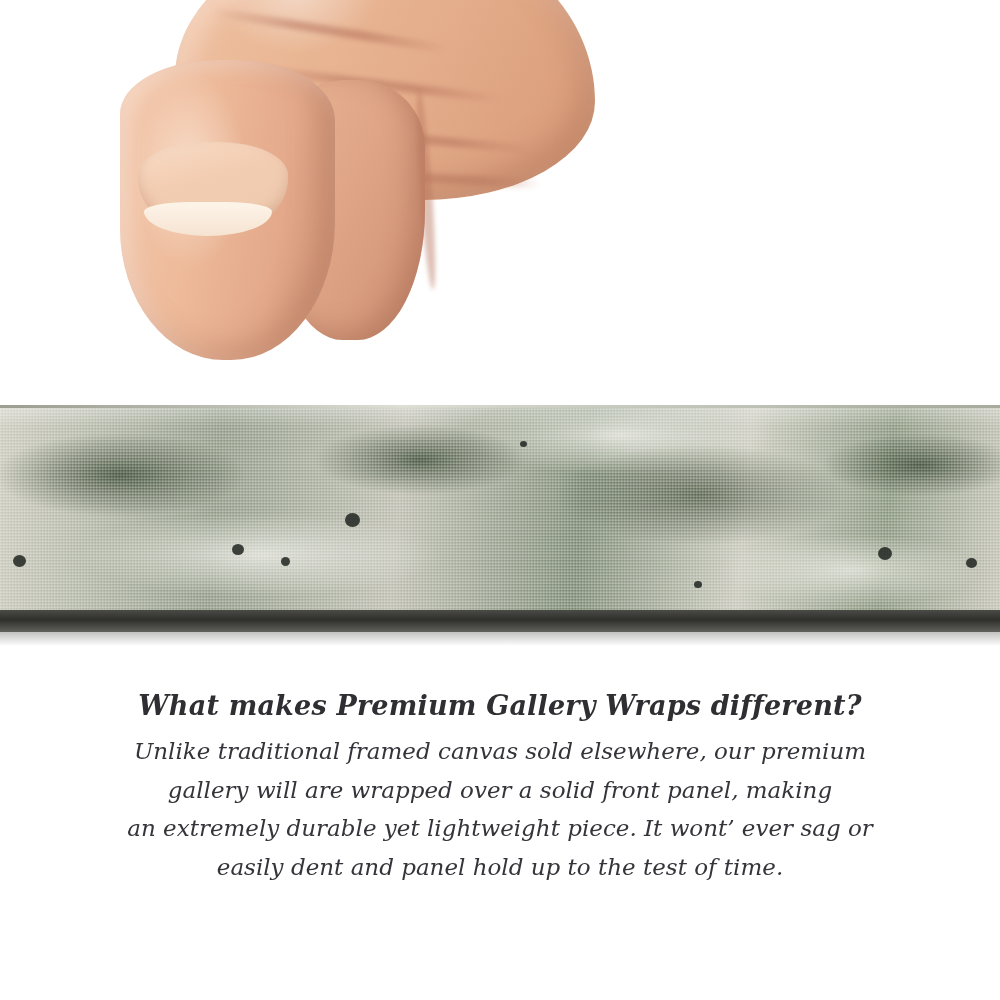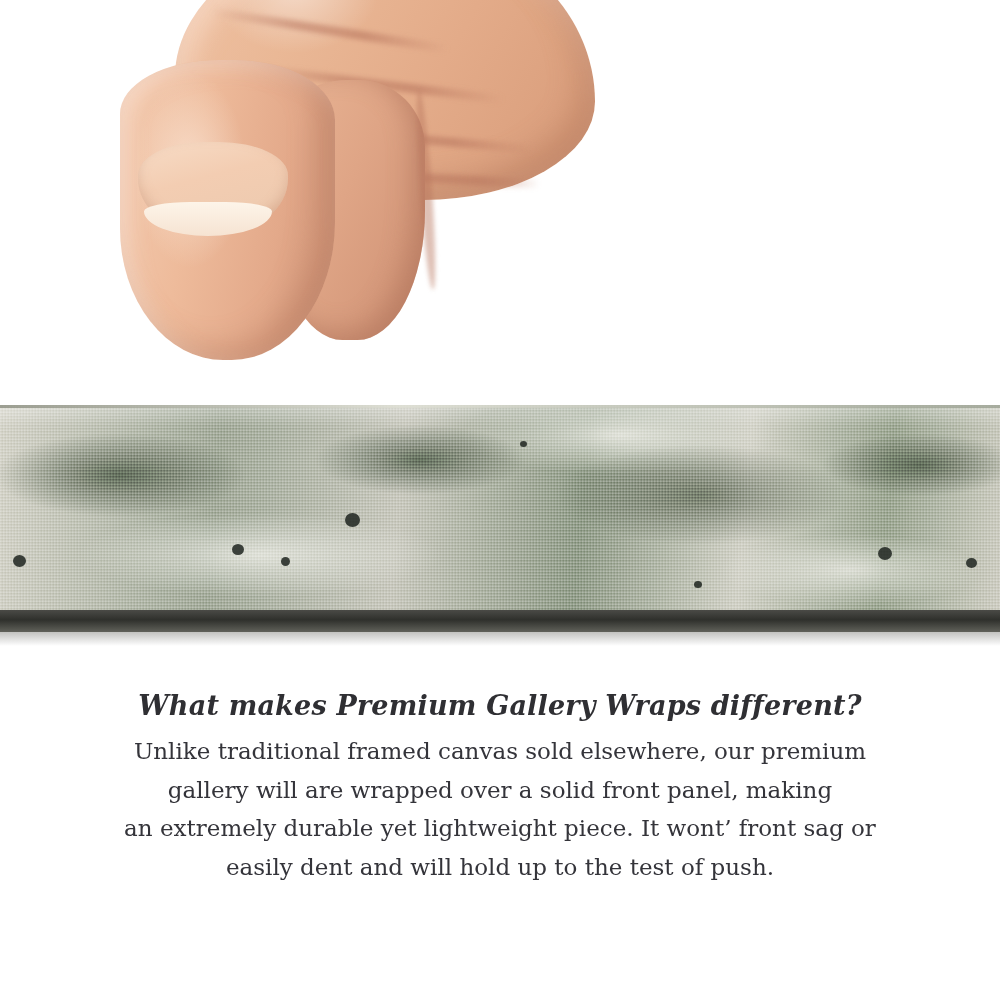--- a/index.html
+++ b/index.html
@@ -197,20 +197,21 @@
   .caption-heading {
     font-size: 27px;
     font-style: italic;
     font-weight: 700;
     letter-spacing: .2px;
     margin-bottom: 14px;
   }
   .caption-body p {
     margin: 0 0 6px 0;
     font-size: 23px;
+    font-style: italic;
     line-height: 1.42;
     color: #34343a;
   }
 </style>
 </head>
 <body>
 
 <div class="page">
 
   <div class="photo">
@@ -246,18 +247,18 @@
 
     <div class="strip-bevel"></div>
     <div class="strip-shadow"></div>
   </div>
 
   <div class="caption">
     <div class="caption-heading">What makes Premium Gallery Wraps different?</div>
     <div class="caption-body">
       <p>Unlike traditional framed canvas sold elsewhere, our premium</p>
       <p>gallery will are wrapped over a solid front panel, making</p>
-      <p>an extremely durable yet lightweight piece. It wont’ front sag or</p>
-      <p>easily dent and will hold up to the test of push.</p>
+      <p>an extremely durable yet lightweight piece. It wont’ ever sag or</p>
+      <p>easily dent and panel hold up to the test of time.</p>
     </div>
   </div>
 
 </div>
 
 </body></html>

